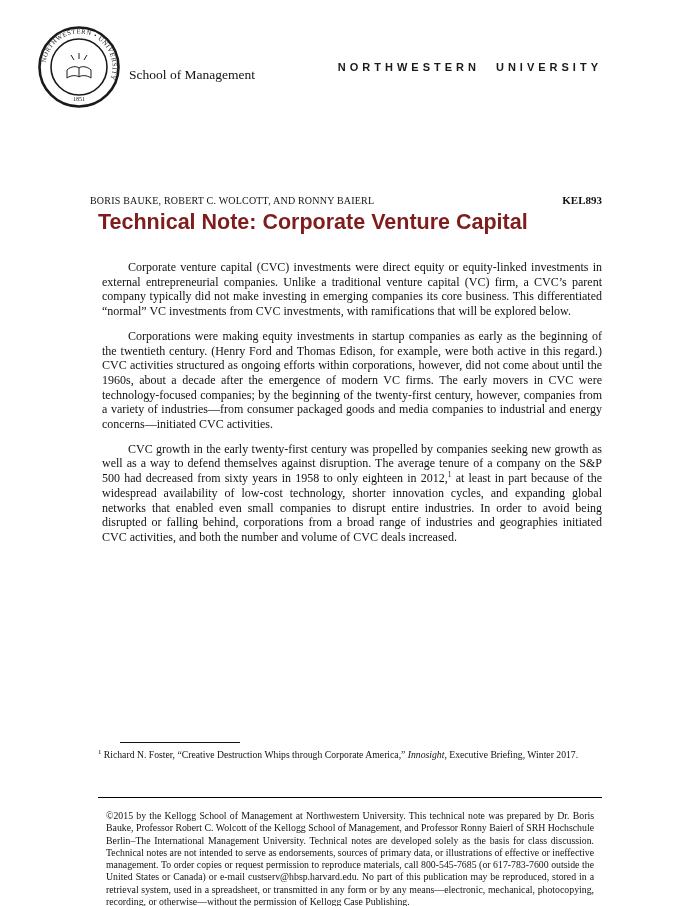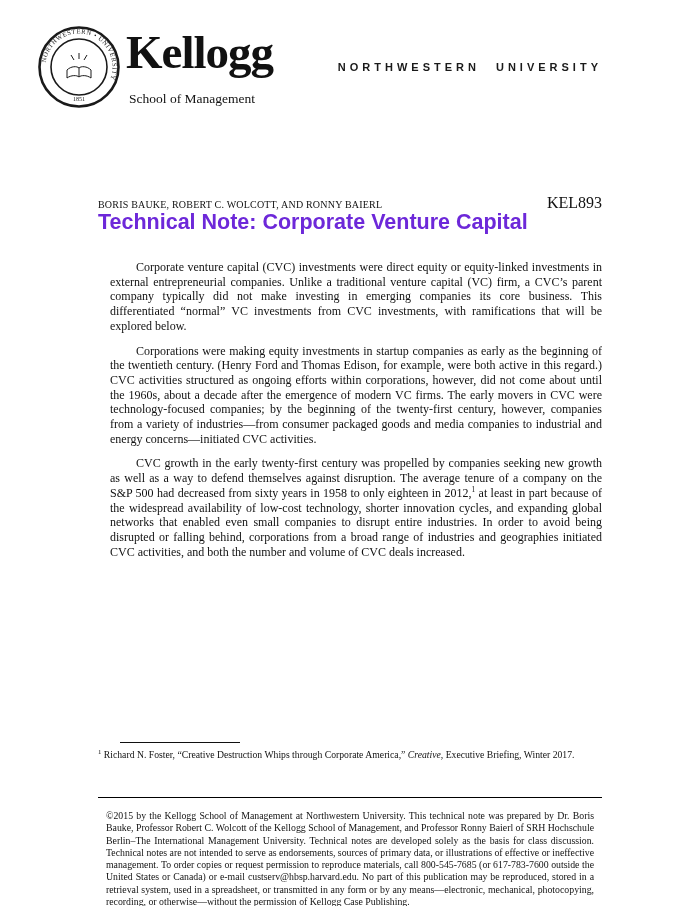--- a/index.html
+++ b/index.html
@@ -29,46 +29,46 @@
     font-size:13.5px;color:#111;margin-top:16px;padding-left:3px;
   }
   .university{
     font-family:"Liberation Sans", sans-serif;
     font-weight:bold;font-size:11px;letter-spacing:4px;word-spacing:9px;
     color:#1a1a1a;white-space:nowrap;margin-left:10px;
   }
 
   
   .meta-row{
-    position:absolute;top:194px;left:98px;right:98px;
+    position:absolute;top:194px;left:90px;right:98px;
     display:flex;justify-content:space-between;align-items:baseline;
   }
   .authors{
     font-family:"Liberation Serif", serif;
     font-size:10px;letter-spacing:.2px;color:#111;
   }
   .doc-id{
     font-family:"Liberation Serif", serif;
-    font-weight:normal;font-size:16px;color:#111;
+    font-weight:bold;font-size:11px;color:#111;
   }
 
   
   .title{
     position:absolute;top:210px;left:98px;right:98px;
     font-family:"Liberation Sans", sans-serif;
-    font-weight:bold;font-size:21.5px;color:#6d28d9;
+    font-weight:bold;font-size:21.5px;color:#7f1d1d;
     margin:0;letter-spacing:0;
   }
 
   
   .body-block{position:absolute;top:260px;left:98px;right:98px;}
   .body-para{
     font-size:12px;line-height:14.7px;
     text-align:justify;text-indent:26px;
-    margin:0 0 10px 12px;
+    margin:0 0 10px 4px;
   }
   sup.fn-ref{font-size:7.5px;line-height:0;vertical-align:super;}
 
   
   .footnote-area{position:absolute;top:742px;left:98px;right:98px;}
   .footnote-rule{width:120px;margin-left:22px;border-top:1px solid #111;height:0;}
   .footnote{
     font-size:9.7px;line-height:12px;margin:6px 0 0 0;text-align:left;
   }
   .footnote sup{font-size:6.8px;line-height:0;vertical-align:super;}
@@ -99,21 +99,20 @@
         <g stroke="#1a1a1a" fill="#ffffff" stroke-width="1">
           <line x1="41" y1="27" x2="41" y2="33"></line>
           <line x1="33" y1="29" x2="36" y2="34"></line>
           <line x1="49" y1="29" x2="46" y2="34"></line>
           <path d="M29 44 C33 40 39 40 41 42 C43 40 49 40 53 44 L53 52 C49 49 43 49 41 51 C39 49 33 49 29 52 Z"></path>
           <line x1="41" y1="42" x2="41" y2="51"></line>
         </g>
         <text x="41" y="75" font-size="6" text-anchor="middle" font-family="Liberation Serif, serif" fill="#1a1a1a">1851</text>
       </svg>
       <div class="wordmark-block">
-        <div class="wordmark">Kellogg</div>
         <div class="logo-subtitle">School of Management</div>
       </div>
     </div>
     <div class="university">NORTHWESTERN UNIVERSITY</div>
   </div>
 
   <div class="meta-row">
     <span class="authors">BORIS BAUKE, ROBERT C. WOLCOTT, AND RONNY BAIERL</span>
     <span class="doc-id">KEL893</span>
   </div>
@@ -121,19 +120,19 @@
   <h1 class="title">Technical Note: Corporate Venture Capital</h1>
 
   <div class="body-block">
     <p class="body-para">Corporate venture capital (CVC) investments were direct equity or equity-linked investments in external entrepreneurial companies. Unlike a traditional venture capital (VC) firm, a CVC’s parent company typically did not make investing in emerging companies its core business. This differentiated “normal” VC investments from CVC investments, with ramifications that will be explored below.</p>
     <p class="body-para">Corporations were making equity investments in startup companies as early as the beginning of the twentieth century. (Henry Ford and Thomas Edison, for example, were both active in this regard.) CVC activities structured as ongoing efforts within corporations, however, did not come about until the 1960s, about a decade after the emergence of modern VC firms. The early movers in CVC were technology-focused companies; by the beginning of the twenty-first century, however, companies from a variety of industries—from consumer packaged goods and media companies to industrial and energy concerns—initiated CVC activities.</p>
     <p class="body-para"><span>CVC growth in the early twenty-first century was propelled by companies seeking new growth as well as a way to defend themselves against disruption. The average tenure of a company on the S&amp;P 500 had decreased from sixty years in 1958 to only eighteen in 2012,</span><sup class="fn-ref">1</sup><span> at least in part because of the widespread availability of low-cost technology, shorter innovation cycles, and expanding global networks that enabled even small companies to disrupt entire industries. In order to avoid being disrupted or falling behind, corporations from a broad range of industries and geographies initiated CVC activities, and both the number and volume of CVC deals increased.</span></p>
   </div>
 
   <div class="footnote-area">
     <div class="footnote-rule"></div>
-    <p class="footnote"><sup>1</sup><span> Richard N. Foster, “Creative Destruction Whips through Corporate America,” </span><i>Creative</i><span>, Executive Briefing, Winter 2017.</span></p>
+    <p class="footnote"><sup>1</sup><span> Richard N. Foster, “Creative Destruction Whips through Corporate America,” </span><i>Innosight</i><span>, Executive Briefing, Winter 2017.</span></p>
   </div>
 
   <div class="footer-rule"></div>
   <p class="footer-text">©2015 by the Kellogg School of Management at Northwestern University. This technical note was prepared by Dr. Boris Bauke, Professor Robert C. Wolcott of the Kellogg School of Management, and Professor Ronny Baierl of SRH Hochschule Berlin–The International Management University. Technical notes are developed solely as the basis for class discussion. Technical notes are not intended to serve as endorsements, sources of primary data, or illustrations of effective or ineffective management. To order copies or request permission to reproduce materials, call 800-545-7685 (or 617-783-7600 outside the United States or Canada) or e-mail custserv@hbsp.harvard.edu. No part of this publication may be reproduced, stored in a retrieval system, used in a spreadsheet, or transmitted in any form or by any means—electronic, mechanical, photocopying, recording, or otherwise—without the permission of Kellogg Case Publishing.</p>
 
 </div>
 
 </body></html>

